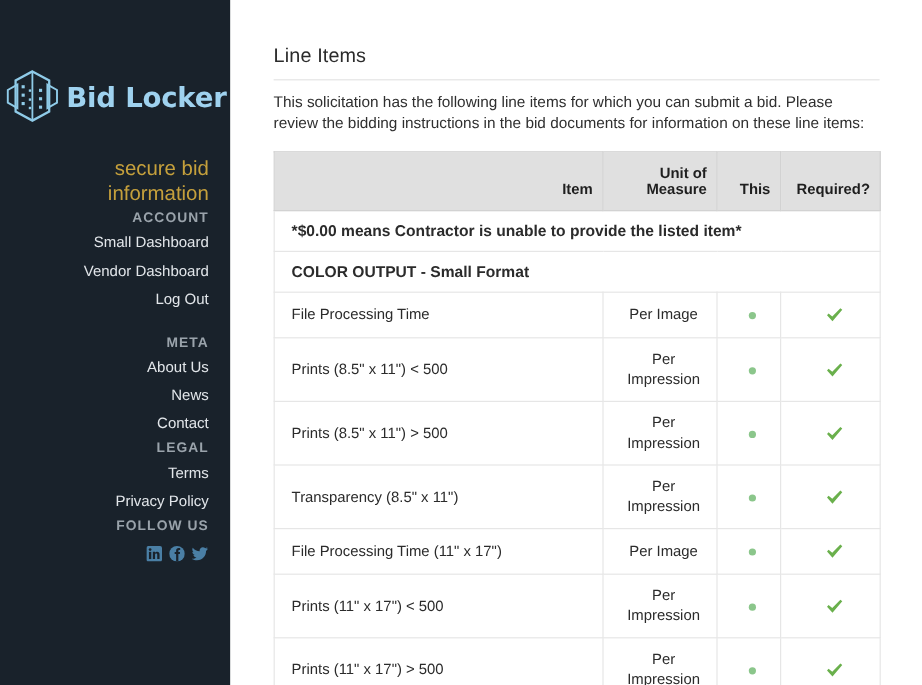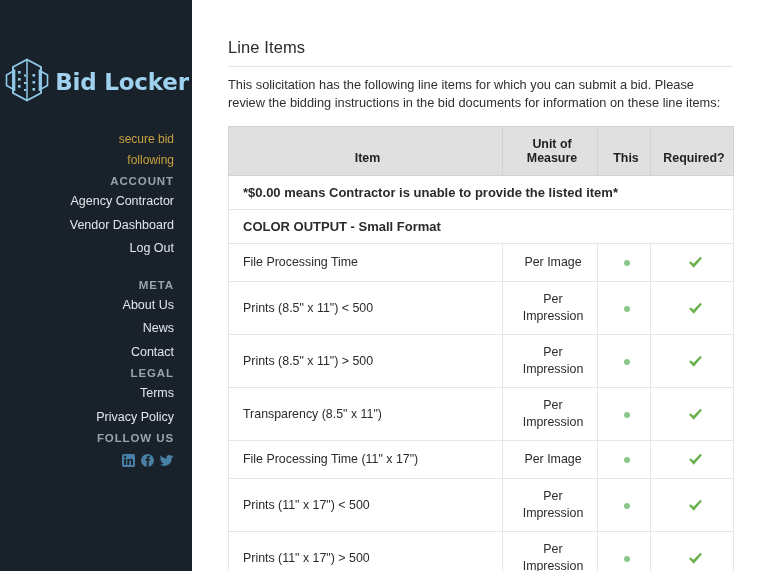--- a/index.html
+++ b/index.html
@@ -42,21 +42,21 @@
   .brand-name {
     color: #9fd2ef;
     font-size: 23px;
     font-weight: bold;
     letter-spacing: -0.2px;
     line-height: 1;
     font-family: "DejaVu Sans", sans-serif;
   }
   .tagline {
     color: #c5a03c;
-    font-size: 12px;
+    font-size: 17px;
     line-height: 21px;
     text-align: right;
     padding: 22px 18px 0 0;
     width: 100%;
     font-weight: 400;
   }
   .nav-group { width: 100%; padding-right: 18px; text-align: right; }
   .nav-head {
     color: #9aa3ab;
     font-size: 11.5px;
@@ -120,21 +120,21 @@
   }
   table.line-items th {
     background: #e0e0e0;
     font-weight: bold;
     font-size: 12.4px;
     color: #1f1f1f;
     border: 1px solid #d2d2d2;
     border-top: 1px solid #d2d2d2;
     padding: 10px 8px 10px 12px;
     vertical-align: bottom;
-    text-align: center;
+    text-align: right;
     height: 44px;
   }
   th.c-item   { width: 274px; }
   th.c-uom    { width: 95px;  text-align: center; padding-left: 8px; }
   th.c-cost   { width: 53px;  text-align: center; padding-left: 8px; }
   th.c-req    { width: 83px;  text-align: center; padding-left: 8px; }
 
   table.line-items td {
     border: 1px solid #e6e6e6;
     padding: 9px 8px 9px 14px;
@@ -190,26 +190,26 @@
           <rect x="21" y="17.5" width="2" height="2" fill="#8fcbe8"></rect>
           <rect x="21" y="25" width="2" height="2" fill="#8fcbe8"></rect>
           <rect x="21" y="32" width="2" height="2" fill="#8fcbe8"></rect>
         </svg>
       </span>
       <span class="brand-name">Bid Locker</span>
     </div>
 
     <div class="tagline">
       <div>secure bid</div>
-      <div>following</div>
+      <div>information</div>
     </div>
 
     <nav class="nav-group">
       <div class="nav-head">ACCOUNT</div>
-      <a class="nav-link">Agency Contractor</a>
+      <a class="nav-link">Small Dashboard</a>
       <a class="nav-link">Vendor Dashboard</a>
       <a class="nav-link">Log Out</a>
     </nav>
 
     <nav class="nav-group">
       <div class="nav-head meta-h">META</div>
       <a class="nav-link">About Us</a>
       <a class="nav-link">News</a>
       <a class="nav-link">Contact</a>
     </nav>

